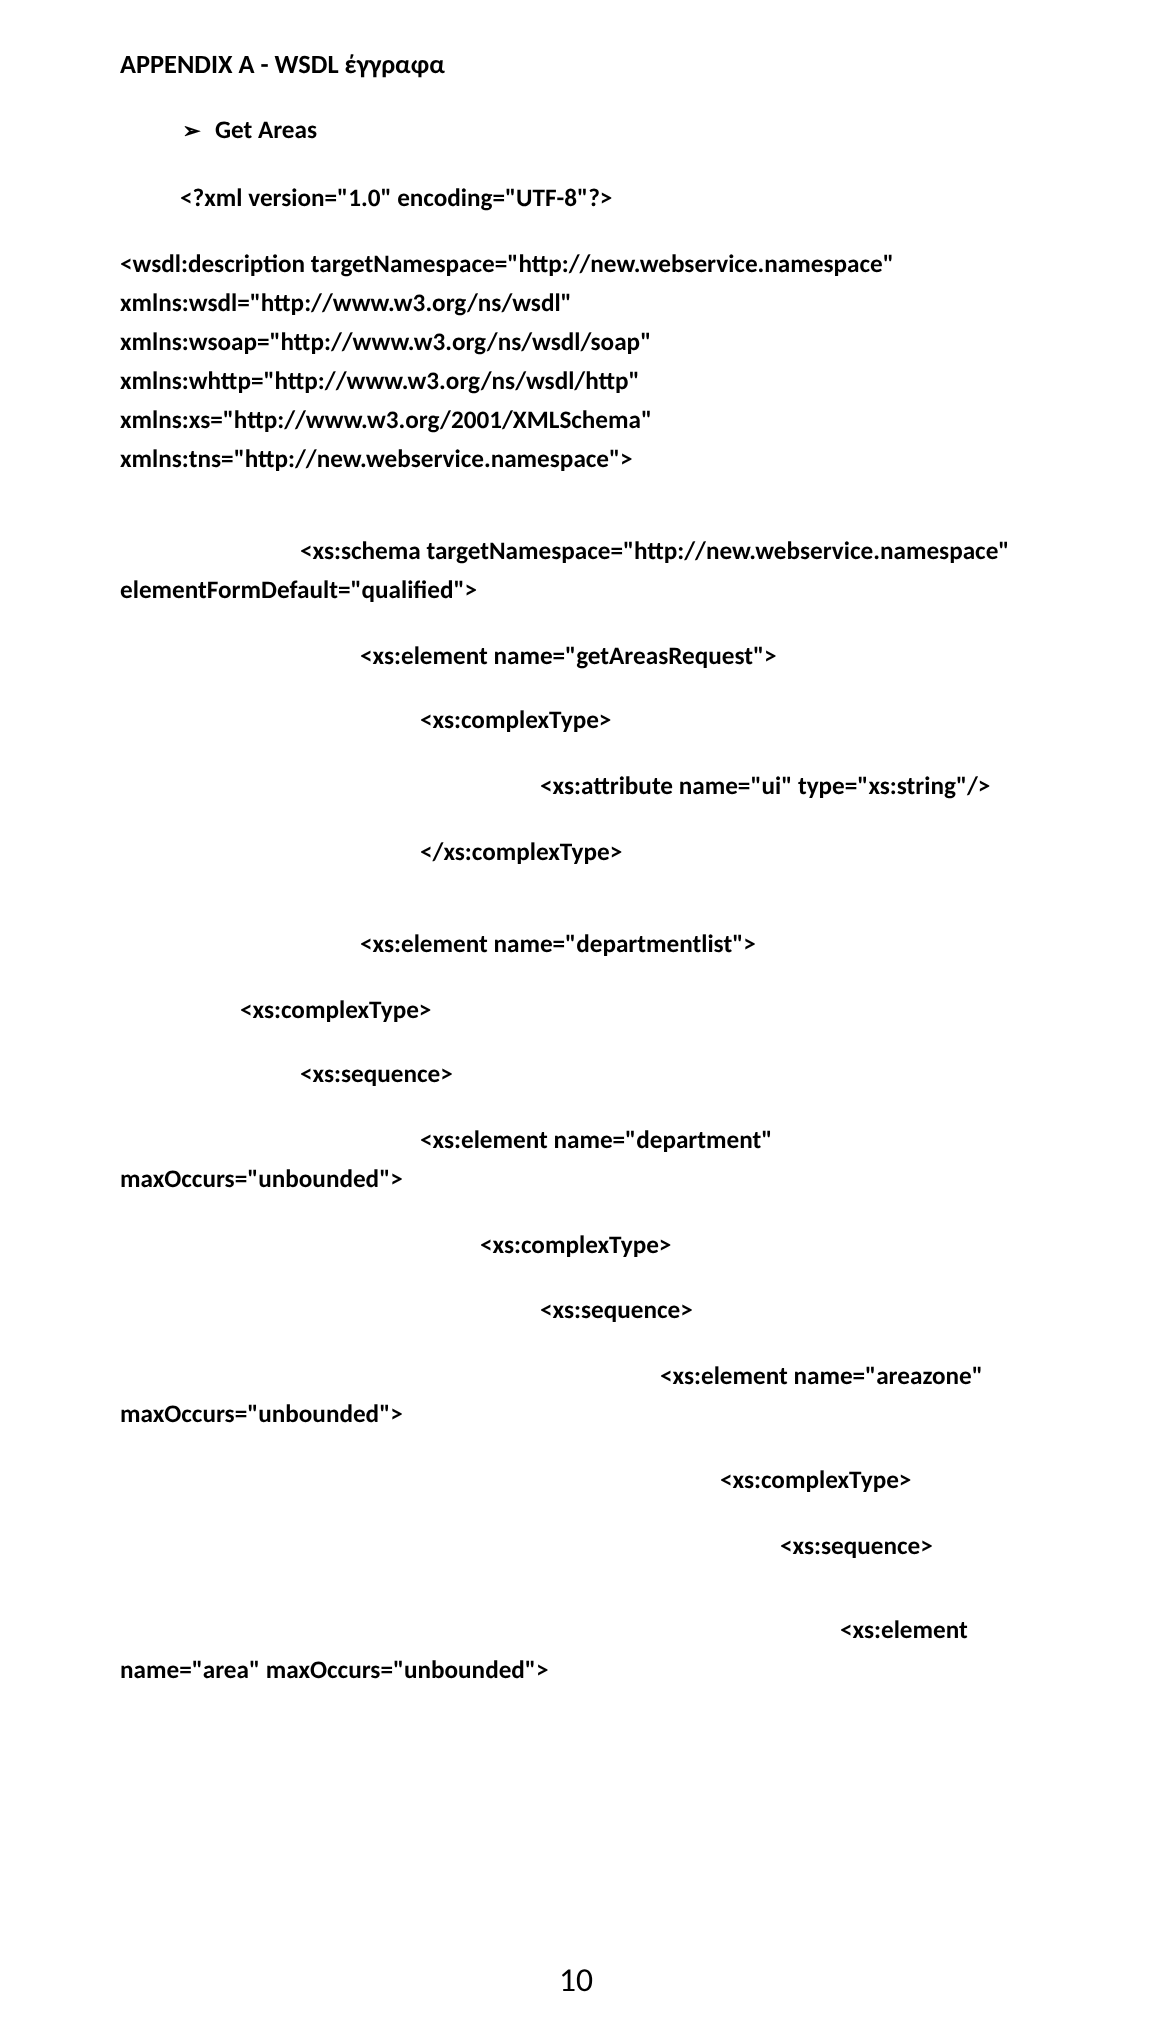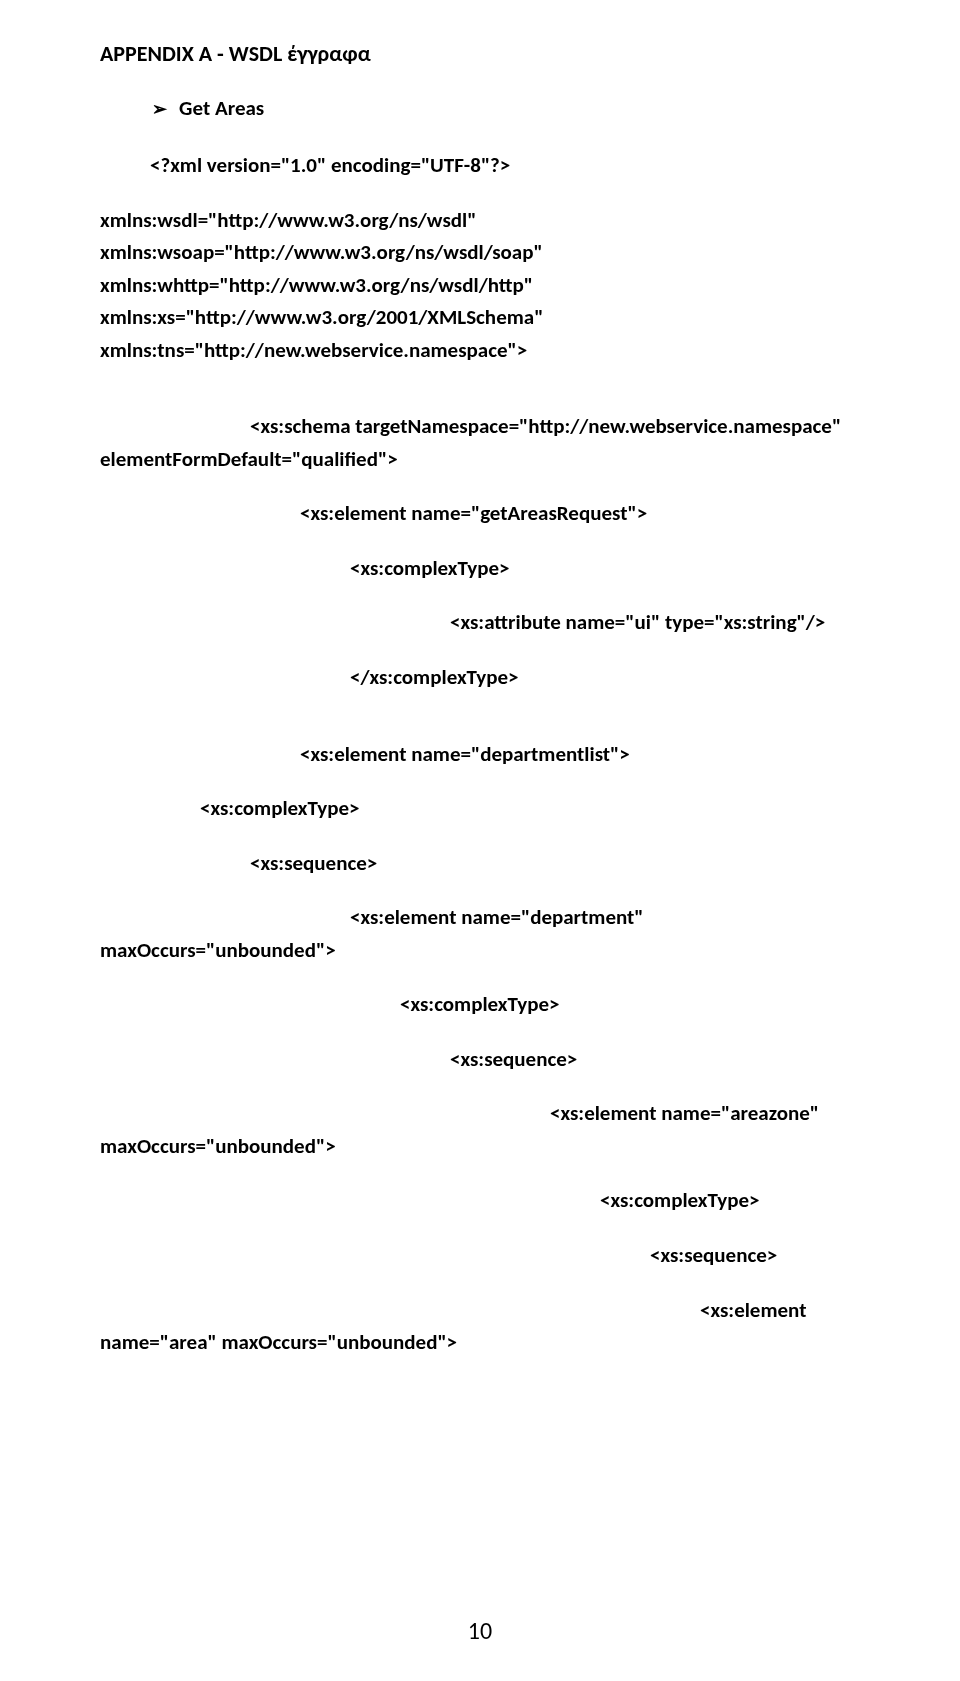--- a/index.html
+++ b/index.html
@@ -37,51 +37,52 @@
   .indent-1 { padding-left: 50px; }
   .indent-2 { padding-left: 100px; }
   .indent-3 { padding-left: 150px; }
   .indent-4 { padding-left: 200px; }
   .indent-5 { padding-left: 250px; }
   .indent-6 { padding-left: 300px; }
   .indent-7 { padding-left: 350px; }
   .indent-9 { padding-left: 450px; }
   .indent-10 { padding-left: 500px; }
   .indent-11 { padding-left: 550px; }
-  .indent-12 { padding-left: 600px; }
+  .indent-12 { padding-left: 600px; margin-top: 16px; }
   .para {
     font-size: 21px;
     font-weight: bold;
     line-height: 1.55;
     margin-bottom: 0;
   }
   .gap { height: 22px; }
   .page-number {
     position: absolute;
-    bottom: 36px;
+    bottom: 14px;
     left: 0;
     right: 0;
     text-align: center;
-    font-size: 24px;
+    font-size: 28px;
   }
 </style>
 </head>
 <body>
 
 <div class="page">
 
   <div class="appendix-title">APPENDIX A - WSDL έγγραφα</div>
 
   <div class="bullet-line">
     <span class="bullet-arrow">➢</span><span>Get Areas</span>
   </div>
 
   <div class="para indent-1">&lt;?xml version="1.0" encoding="UTF-8"?&gt;</div>
   <div class="gap"></div>
 
+  <div class="para">&lt;wsdl:description targetNamespace="http://new.webservice.namespace"</div>
   <div class="para">xmlns:wsdl="http://www.w3.org/ns/wsdl"</div>
   <div class="para">xmlns:wsoap="http://www.w3.org/ns/wsdl/soap"</div>
   <div class="para">xmlns:whttp="http://www.w3.org/ns/wsdl/http"</div>
   <div class="para">xmlns:xs="http://www.w3.org/2001/XMLSchema"</div>
   <div class="para">xmlns:tns="http://new.webservice.namespace"&gt;</div>
   <div class="gap"></div>
 
   <div class="gap"></div>
 
   <div class="para indent-3">&lt;xs:schema targetNamespace="http://new.webservice.namespace"</div>

